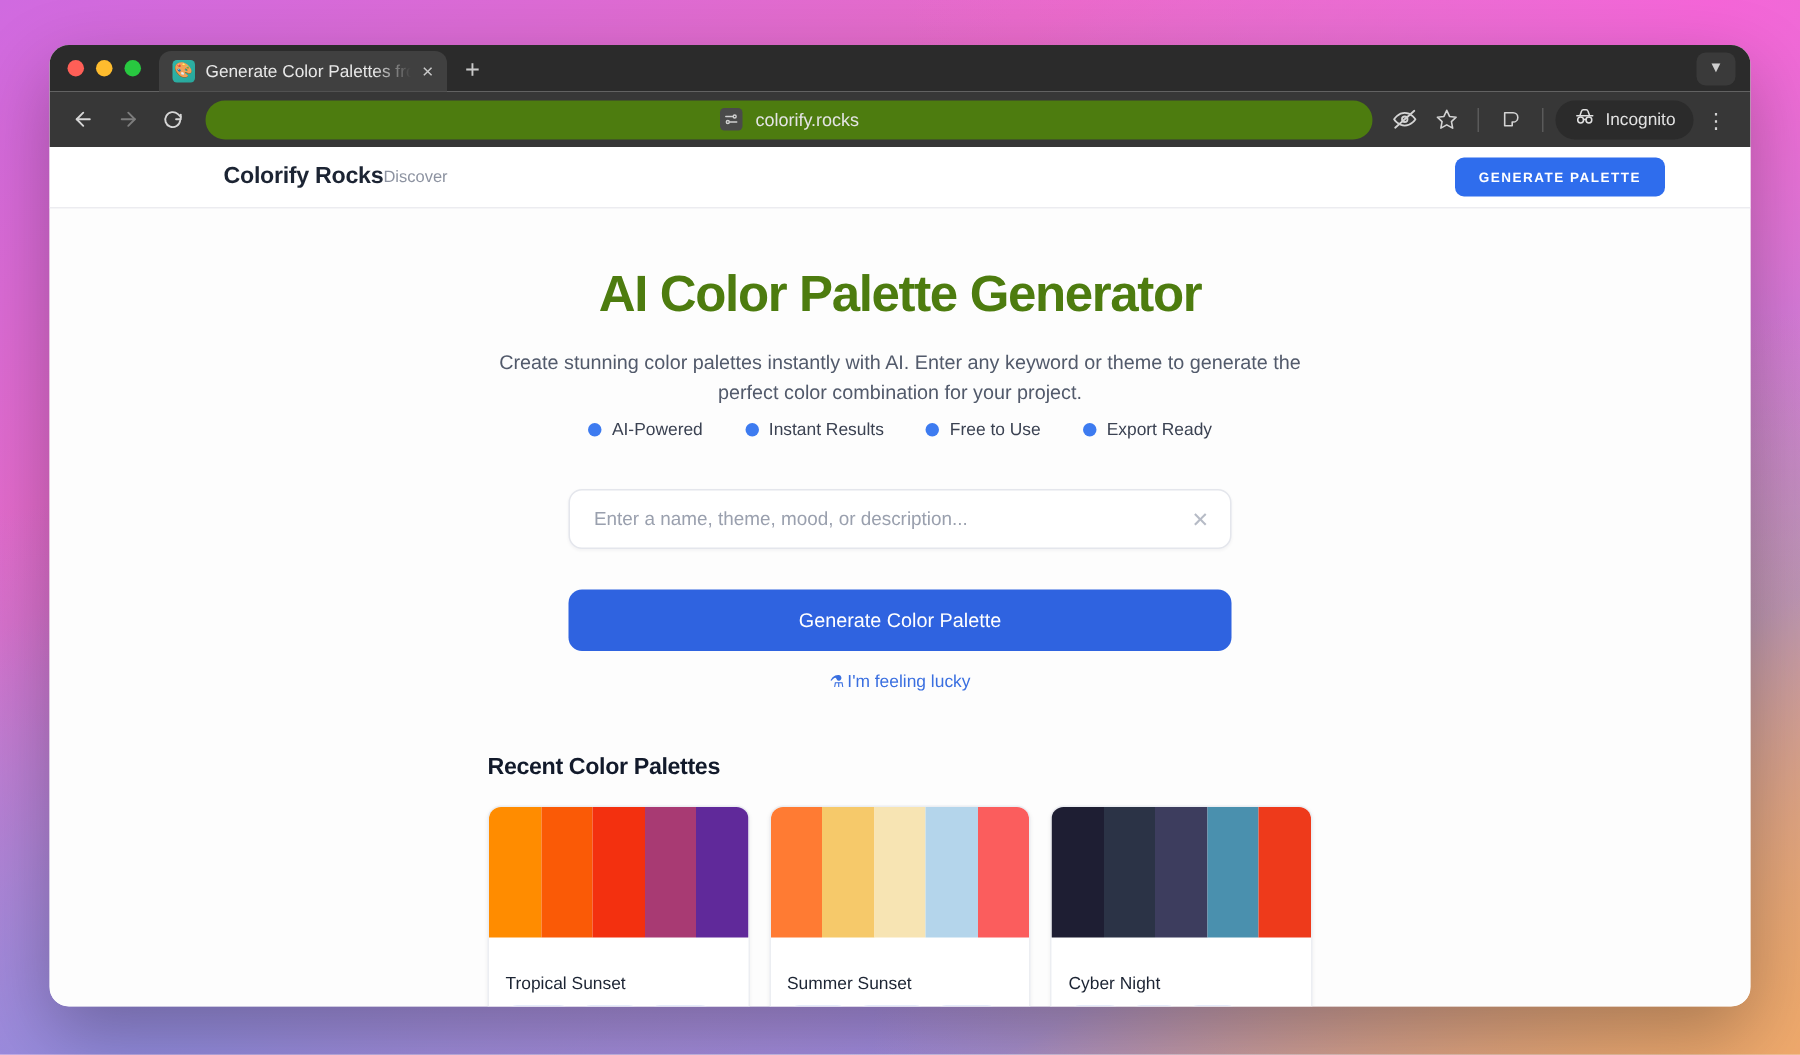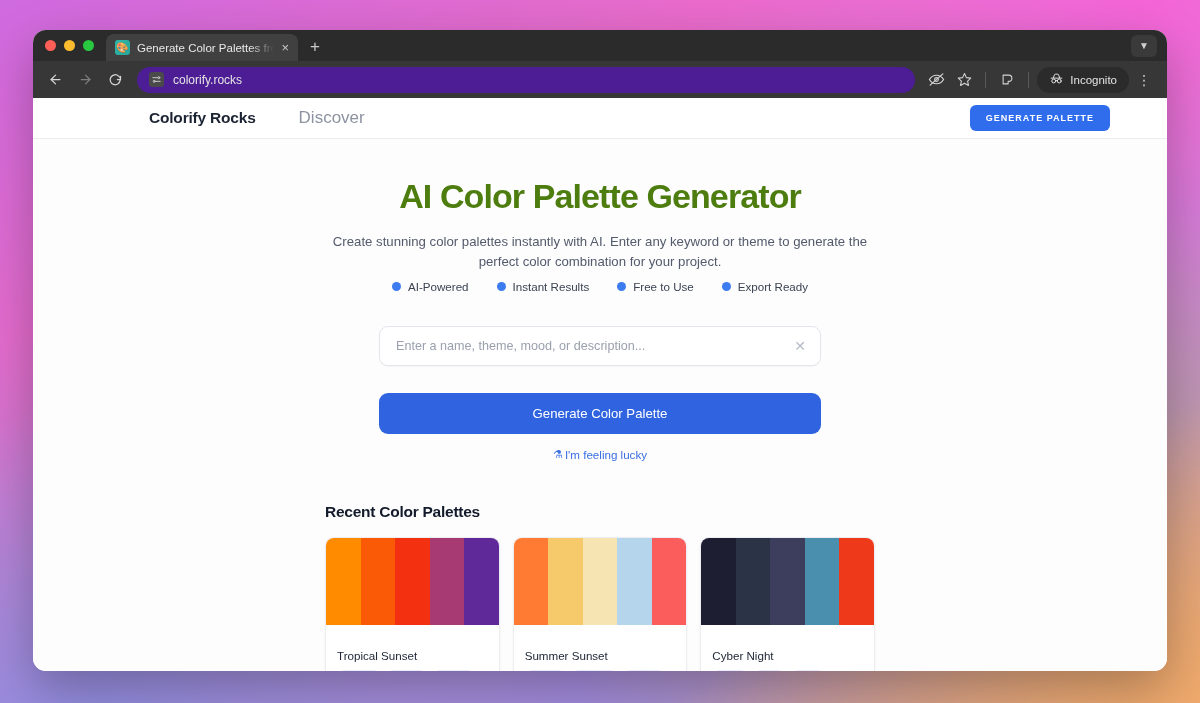--- a/index.html
+++ b/index.html
@@ -83,25 +83,26 @@
   }
   .navbtn {
     width: 28px; height: 28px; border-radius: 50%;
     display: flex; align-items: center; justify-content: center;
     color: #d6d6d6; font-size: 14px; flex: 0 0 auto;
   }
   .navbtn.disabled { color: #7d7d7d; }
   .omnibox {
     flex: 1 1 auto;
     height: 26px; margin-left: 6px; margin-right: 6px;
-    background: #4c1d95;
+    background: #4d7c0f;
     border-radius: 13px;
     display: flex; align-items: center;
     padding: 0 12px;
     gap: 9px;
+    justify-content: center;
   }
   .omni-icon {
     width: 15px; height: 15px; border-radius: 3px;
     background: #4a4a4a;
     display: flex; align-items: center; justify-content: center;
     flex: 0 0 auto;
   }
   .omni-url { color: #e4e4e4; font-size: 12px; }
   .tb-icon {
     width: 26px; height: 26px; display: flex; align-items: center;
@@ -122,21 +123,21 @@
     height: 41px; background: #ffffff;
     border-bottom: 1px solid #ececf0;
     display: flex; align-items: center;
     padding: 0 32px 0 0;
   }
   .brand {
     margin-left: 116px;
     font-size: 15.5px; font-weight: bold; color: #1c2433;
     letter-spacing: -0.2px;
   }
-  .nav-link { margin-left: 43px; font-size: 17px; color: #8d93a1; }
+  .nav-link { font-size: 11px; color: #8d93a1; }
   .header-spacer { flex: 1 1 auto; }
   .gen-pill {
     background: #2f6ded; color: #ffffff;
     font-size: 9px; font-weight: bold; letter-spacing: 1px;
     padding: 8px 16px; border-radius: 6px;
     border: none; margin-right: 25px;
   }
 
   .hero { padding-top: 38px; text-align: center; }
   .hero h1 {

